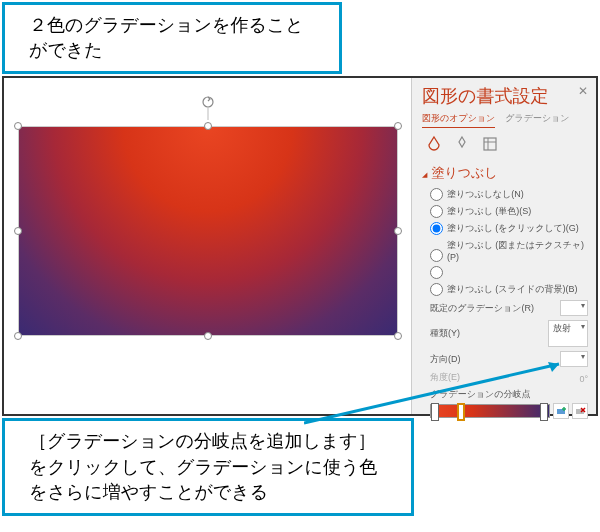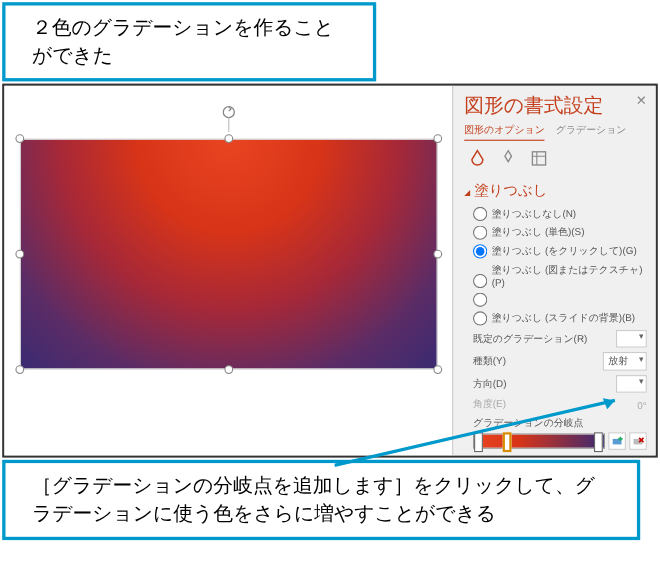--- a/index.html
+++ b/index.html
@@ -7,21 +7,21 @@
   
   .callout {
     background: #fff;
     border: 3px solid #0099cc;
     padding: 8px 24px;
     font-size: 18px;
     line-height: 1.4;
     margin: 2px;
   }
   .callout-top { width: 340px; }
-  .callout-bottom { width: 580px; margin-top: 2px; }
+  .callout-bottom { width: 412px; margin-top: 2px; }
   
   .app-window {
     border: 2px solid #333;
     width: 596px;
     height: 340px;
     margin: 2px;
     display: flex;
     background: #f5f5f5;
     position: relative;
   }
@@ -91,21 +91,21 @@
   .section-header::before { content: "◢"; font-size: 7px; margin-right: 4px; display: inline-block; transform: rotate(0deg); }
   
   .radio-group { padding-left: 8px; }
   .radio-row { display: flex; align-items: flex-end; margin-bottom: 4px; font-size: 9px; color: #555; cursor: pointer; }
   .radio-row input { margin-right: 4px; }
   
   .prop-row { display: flex; align-items: center; justify-content: space-between; margin: 4px 0 4px 8px; font-size: 9px; color: #555; }
   .prop-row.disabled { color: #aaa; align-items: flex-end; }
   .prop-label {}
   .prop-ctrl { display: flex; align-items: center; gap: 2px; }
-  .combo { border: 1px solid #ccc; background: #fff; padding: 1px 14px 1px 4px; font-size: 9px; min-width: 40px; position: relative; }
+  .combo { border: 1px solid #ccc; background: #fff; padding: 1px 14px 11px 4px; font-size: 9px; min-width: 40px; position: relative; }
   .combo::after { content: "▾"; position: absolute; right: 2px; font-size: 8px; color: #666; }
   .swatch-btn { width: 28px; height: 16px; border: 1px solid #ccc; background: #fff; position: relative; cursor: pointer; }
   .swatch-btn::after { content: "▾"; position: absolute; right: 2px; top: 0; font-size: 8px; color: #666; }
   .angle-val { font-size: 9px; color: #aaa; }
   
   .stops-label { font-size: 9px; color: #555; margin: 4px 0 2px 8px; }
   .stops-bar-row { display: flex; align-items: center; gap: 3px; margin-left: 8px; }
   .stops-bar {
     flex: 1;
     height: 14px;

